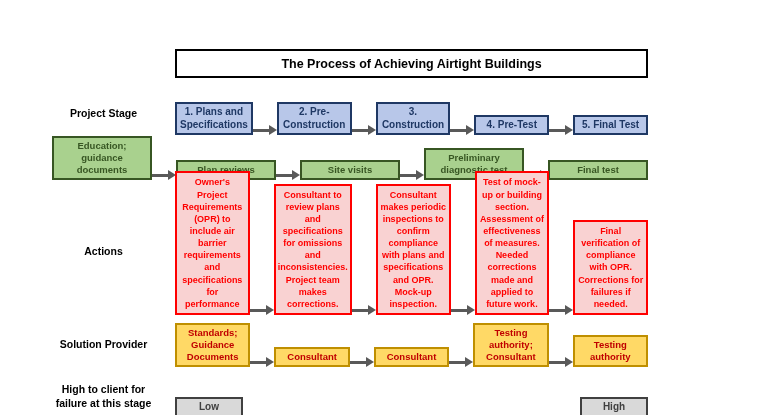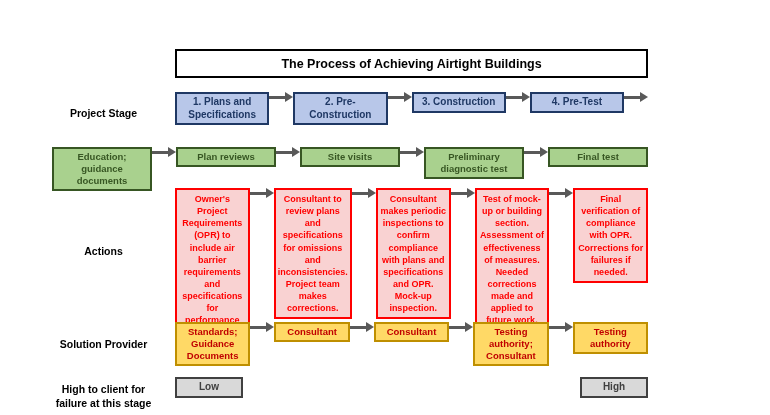--- a/index.html
+++ b/index.html
@@ -18,21 +18,21 @@
   .row-stage        { top:63px;  height:43px; }
   .row-interventions{ top:118px; height:33px; }
   .row-actions      { top:159px; height:127px; }
   .row-provider     { top:293px; height:45px; }
   .row-cost         { top:348px; height:40px; }
   .rlabel {
     width:123px; box-sizing:border-box; padding-right:20px;
     display:flex; align-items:center; justify-content:center;
     text-align:center; font-weight:bold; font-size:10.5px; color:#000; line-height:1.3;
   }
-  .boxes { flex:1; display:flex; align-items:flex-start; }
+  .boxes { flex:1; display:flex; align-items:flex-end; }
   .box {
     flex:1; border:2px solid; box-sizing:border-box;
     display:flex; align-items:center; justify-content:center;
     text-align:center; font-weight:bold; padding:2px 3px; line-height:1.25;
   }
   .stage        { background:#b8c7e9; border-color:#1f3864; color:#1f3864; font-size:10px; }
   .intervention { background:#a9d18e; border-color:#375623; color:#375623; font-size:9.5px; }
   .action       { background:#f9d2d2; border-color:#ff0000; color:#ff0000; font-size:9px; line-height:1.35; padding:3px 2px; }
   .provider     { background:#ffd966; border-color:#bf8f00; color:#c00000; font-size:9.5px; }
   .cost         { background:#d9d9d9; border-color:#404040; color:#404040; font-size:10px; }
@@ -72,20 +72,21 @@
       <div class="box stage">3. Construction</div>
       <div class="arrow">
           <i class="shaft"></i>
           <i class="head"></i>
         </div>
       <div class="box stage">4. Pre-Test</div>
       <div class="arrow">
           <i class="shaft"></i>
           <i class="head"></i>
         </div>
+      <div class="box stage">5. Final Test</div>
     </div>
   </div>
 
   <div class="row flow-row row-interventions">
     <div class="boxes">
       <div class="box intervention">Education; guidance documents</div>
       <div class="arrow">
           <i class="shaft"></i>
           <i class="head"></i>
         </div>

